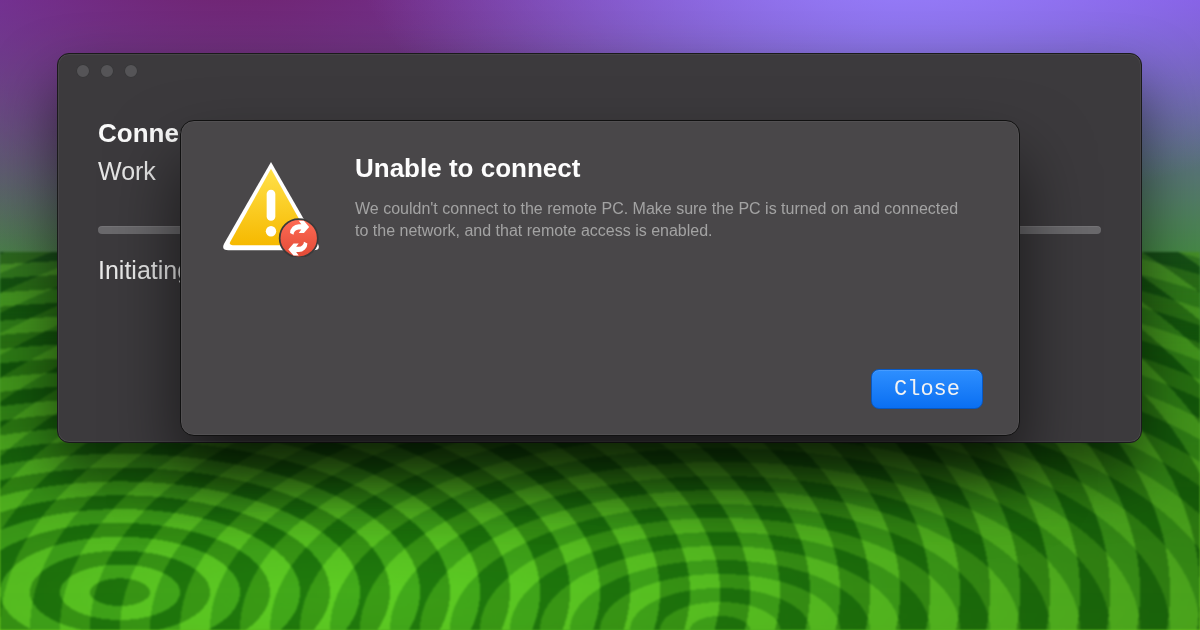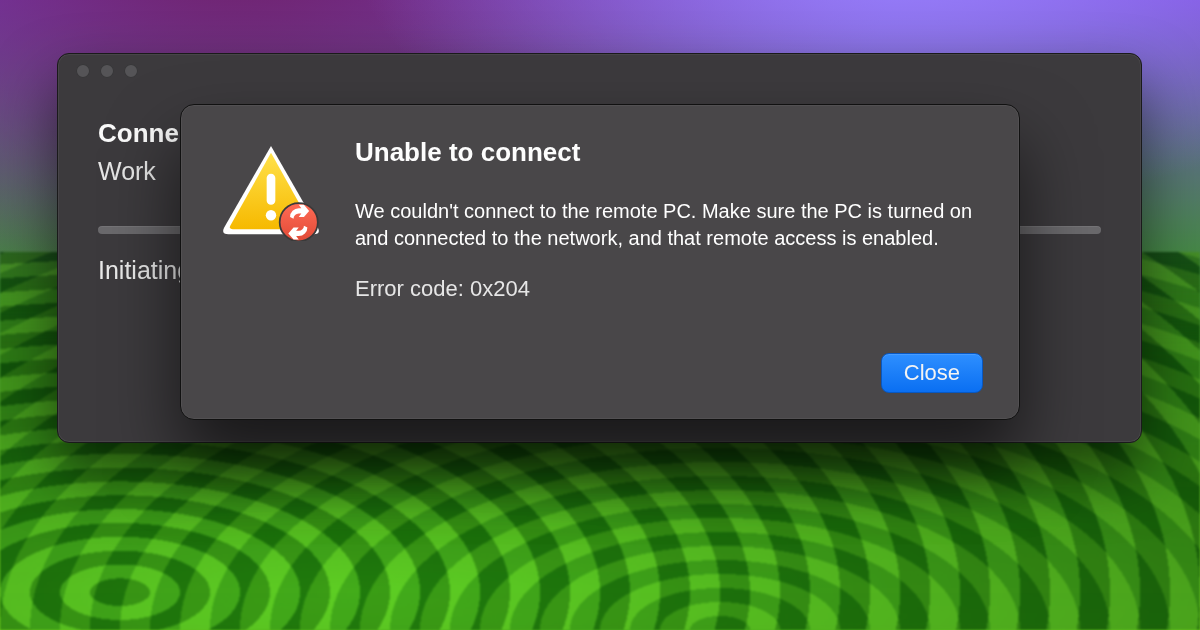--- a/index.html
+++ b/index.html
@@ -59,46 +59,47 @@
   .btn {
     display:inline-flex; align-items:center; justify-content:center;
     height: 40px; padding: 12px 22px;
     border-radius: 8px;
     font-size: 22px;
     color: #f3f3f3;
     background: linear-gradient(180deg,#6c6b6e,#5e5d60);
     border: 1px solid rgba(0,0,0,.35);
     box-shadow: inset 0 1px 0 rgba(255,255,255,.12);
     cursor: pointer;
+    font-family: Liberation Mono, monospace;
   }
   .btn-primary {
     background: linear-gradient(180deg,#2e8fff,#0a6ff2);
     border-color: #0858c2;
   }
   .cancel-wrap {
     position:absolute; right: 28px; bottom: 22px;
   }
 
   
   .sheet {
     position: absolute;
-    left: 180px; top: 104px;
+    left: 180px; top: 120px;
     width: 840px; height: 316px;
     background: #494749;
     border: 1px solid #111;
     border-radius: 14px;
     box-shadow: 0 40px 70px rgba(0,0,0,0.6), 0 0 0 1px rgba(255,255,255,0.05) inset;
     color: #eee;
     padding: 32px 36px 26px 36px;
     display: flex; gap: 30px;
   }
   .sheet-icon { flex: 0 0 108px; display:flex; align-items:flex-start; justify-content:center; padding-top:4px; }
   .sheet-content { flex: 1 1 auto; display:flex; flex-direction:column; }
   .sheet-title { font-size: 26px; font-weight: 700; color: #fdfdfd; }
-  .sheet-msg { margin-top: 30px; font-size: 20px; line-height: 1.35; color: #ffffff; max-width: 620px; }
+  .sheet-msg { margin-top: 14px; font-size: 16px; line-height: 1.35; color: #a3a3a3; max-width: 620px; }
   .sheet-code { margin-top: 24px; font-size: 22px; color: #e6e6e6; }
   .sheet-actions { margin-top: auto; display:flex; justify-content:flex-end; }
 
   .warning-svg { width: 104px; height: 100px; display:block; }
 
 </style>
 </head>
 <body>
 
 <div class="wallpaper"></div>
@@ -149,22 +150,17 @@
         <circle cx="92" cy="92" r="22" fill="url(#rgrad)" stroke="#3a3a3a" stroke-width="2"></circle>
         <path d="M82 86 a10 10 0 0 1 10 -10 h3 l-3 -4 h6 l6 7 -6 7 h-6 l3 -4 h-3 a6 6 0 0 0 -6 6 z" fill="#ffffff"></path>
         <path d="M102 98 a10 10 0 0 1 -10 10 h-3 l3 4 h-6 l-6 -7 6 -7 h6 l-3 4 h3 a6 6 0 0 0 6 -6 z" fill="#ffffff"></path>
       </g>
     </svg>
   </div>
 
   <div class="sheet-content">
     <div class="sheet-title">Unable to connect</div>
     <div class="sheet-msg">We couldn't connect to the remote PC. Make sure the PC is turned on and connected to the network, and that remote access is enabled.</div>
-    <div class="sheet-code">
-      <span>Error code:</span>
-      <span> </span>
-      <span>0x204</span>
-    </div>
     <div class="sheet-actions">
       <div class="btn btn-primary">Close</div>
     </div>
   </div>
 </div>
 
 </body></html>

